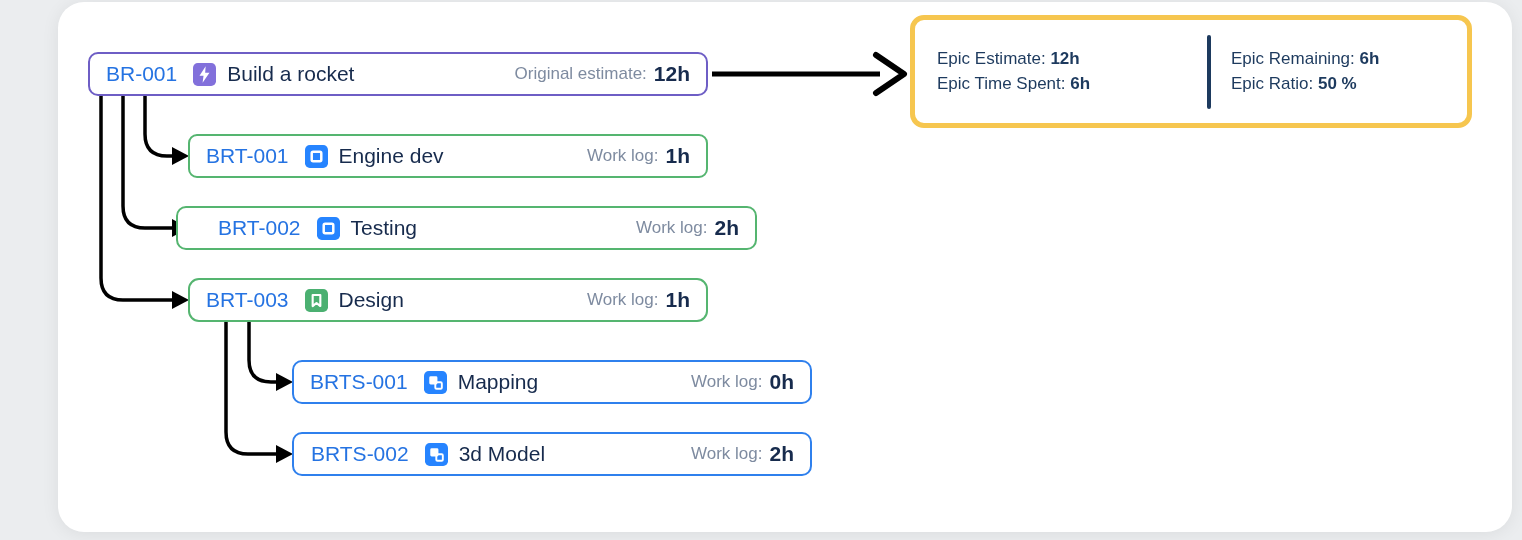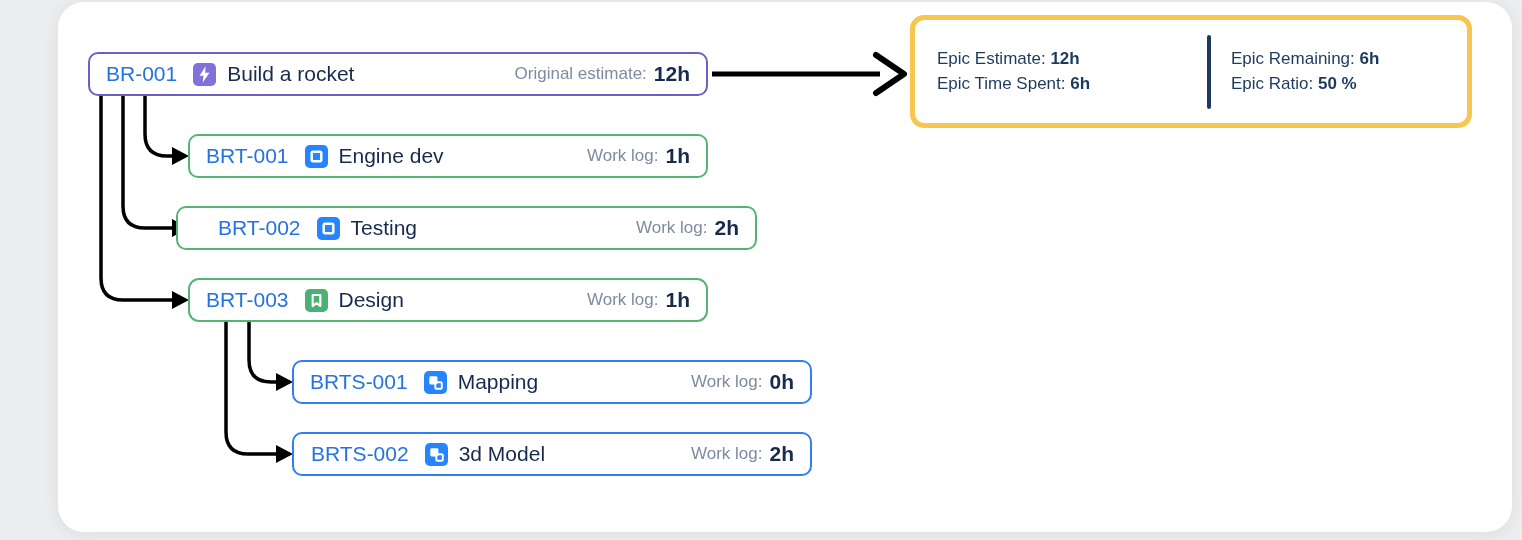--- a/index.html
+++ b/index.html
@@ -13,21 +13,21 @@
   }
   svg.connectors { position:absolute; left:0; top:0; width:1522px; height:540px; pointer-events:none; }
 
   .issue-row {
     position:absolute; height:44px; background:#fff;
     border:2px solid #a16207; border-radius:10px;
     display:flex; align-items:center; padding:0 16px;
     font-size:21px; white-space:nowrap;
   }
   .issue-row.epic    { left:88px;  top:52px;  width:620px; border-color:#6e5ec5; }
-  .issue-row.task-1  { left:188px; top:134px; width:520px; border-color:#55b570; }
+  .issue-row.task-1  { left:188px; top:134px; width:520px; border-color:#55b570;border-radius:9px; }
   .issue-row.task-2  { left:176px; top:206px; width:581px; border-color:#55b570;padding-left:40px; }
   .issue-row.task-3  { left:188px; top:278px; width:520px; border-color:#55b570;border-radius:11px; }
   .issue-row.sub-1   { left:292px; top:360px; width:520px; border-color:#2f80ed; }
   .issue-row.sub-2   { left:292px; top:432px; width:520px; border-color:#2f80ed;padding-left:17px; }
 
   .key   { color:#2573e2; margin-right:16px; }
   .type-icon { width:23px; height:23px; margin-right:11px; flex:none; display:block; }
   .title { color:#172b4d; }
   .log-label { margin-left:auto; color:#7e8ba0; font-size:17px; }
   .log-value { color:#172b4d; font-weight:bold; margin-left:7px; }

